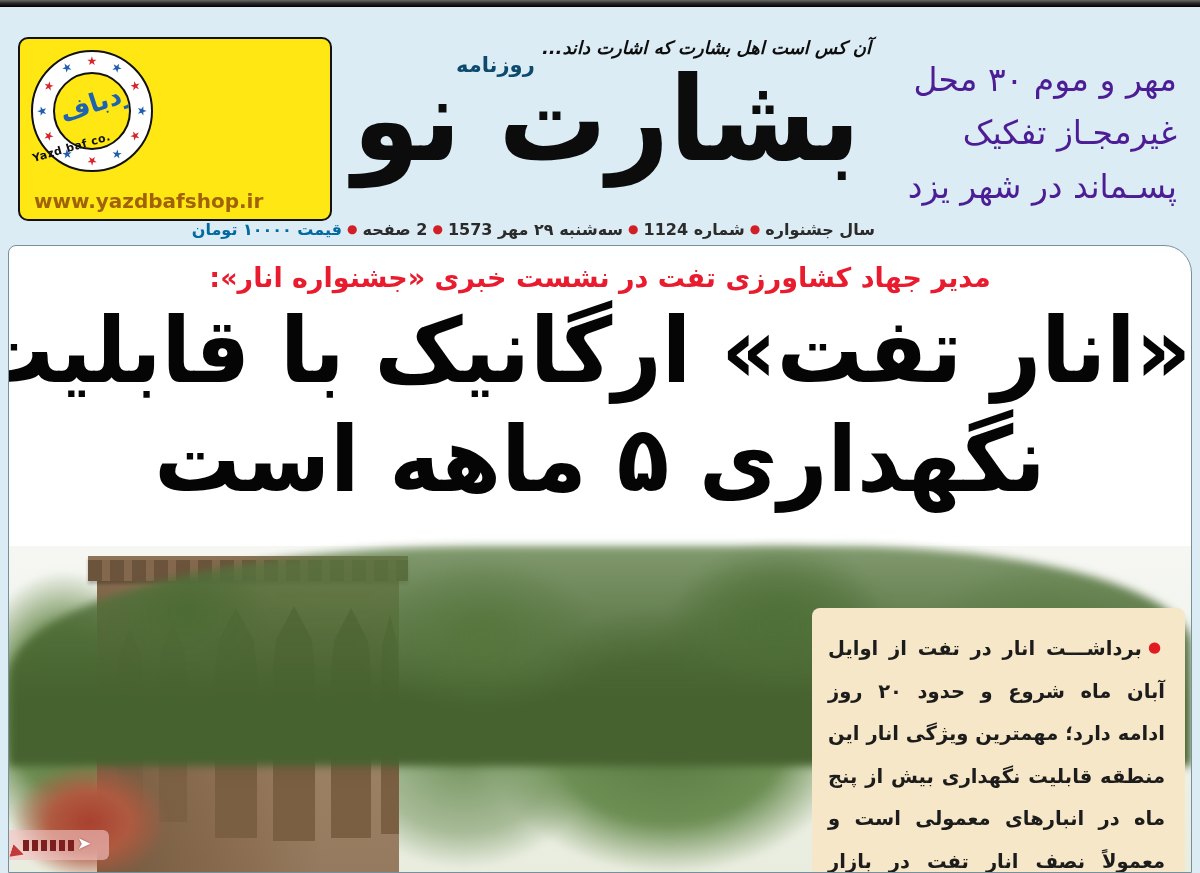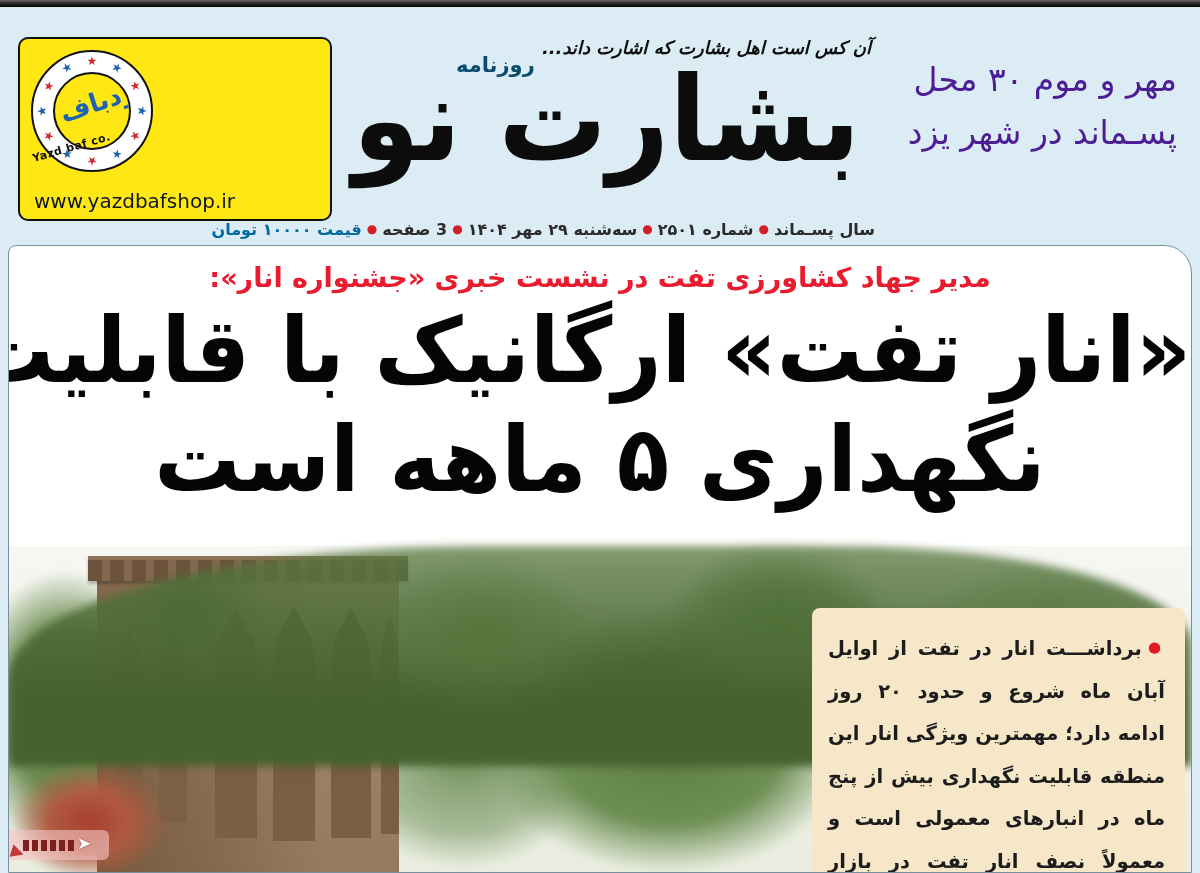--- a/index.html
+++ b/index.html
@@ -43,21 +43,21 @@
   .star:nth-child(9)  { transform:rotate(240deg) translateY(-50px); }
   .star:nth-child(10) { transform:rotate(270deg) translateY(-50px); }
   .star:nth-child(11) { transform:rotate(300deg) translateY(-50px); }
   .star:nth-child(12) { transform:rotate(330deg) translateY(-50px); }
   .ad-texts { flex:1; direction:rtl; text-align:center; padding-top:2px; }
   .ad-greeting { font-size:18px; font-weight:bold; color:#111; }
   .ad-product { font-size:28px; font-weight:bold; color:#111; margin-top:2px; }
   .ad-brand { font-size:31px; font-weight:bold; color:#e01b23; margin-top:1px; }
   .ad-cta { font-size:25px; font-weight:bold; color:#111; margin-top:1px; }
   .ad-phone { font-size:21px; font-weight:bold; color:#111; letter-spacing:4px; margin-top:2px; }
-  .ad-site { font-size:20px; font-weight:normal; color:#0f172a; padding:0 2px 2px 6px; text-align:left;margin-top:12px; }
+  .ad-site { font-size:20px; font-weight:bold; color:#a16207; padding:0 2px 2px 6px; text-align:left;margin-top:12px; }
 
   
   .masthead { position:absolute; left:338px; top:8px; width:537px; height:230px; direction:rtl; }
   .motto { position:absolute; top:22px; right:4px; width:330px; 
     font-size:18px; font-style:italic; font-weight:bold; color:#0e0e0e; }
   .kind-label { position:absolute; top:38px; left:118px; font-size:21px; font-weight:bold; color:#0c4a6e; }
   .paper-title { position:absolute; top:46px; right:0; width:100%; text-align:center;
     font-size:108px; font-weight:bold; color:#0c0c0c; line-height:1.1;
     transform:scaleY(1.08); letter-spacing:-4px; white-space:nowrap; }
   .dateline { position:absolute; bottom:6px; right:0; width:100%; text-align:center;
@@ -174,26 +174,27 @@
         </div>
       </div>
       <div class="ad-site">www.yazdbafshop.ir</div>
     </div>
 
     <div class="masthead">
       <div class="motto">آن کس است اهل بشارت که اشارت داند...</div>
       <div class="kind-label">روزنامه</div>
       <div class="paper-title">بشارت نو</div>
       <div class="dateline">
-        <span>سال پسـماند</span><span class="sep">●</span><span>شماره ۲۵۰۱</span><span class="sep">●</span><span>سه‌شنبه ۲۹ مهر ۱۴۰۴</span><span class="sep">●</span><span>3 صفحه</span><span class="sep">●</span><span class="price">قیمت ۱۰۰۰۰ تومان</span>
+        <span>سال جشنواره</span><span class="sep">●</span><span>شماره 1124</span><span class="sep">●</span><span>سه‌شنبه ۲۹ مهر 1573</span><span class="sep">●</span><span>2 صفحه</span><span class="sep">●</span><span class="price">قیمت ۱۰۰۰۰ تومان</span>
       </div>
     </div>
 
     <div class="side-headline">
       <div>مهر و موم ۳۰ محل</div>
+      <div>غیرمجـاز تفکیک</div>
       <div>پسـماند در شهر یزد</div>
     </div>
   </div>
 
   <div class="card">
 
     <div class="kicker">مدیر جهاد کشاورزی تفت در نشست خبری «جشنواره انار»:</div>
     <div class="headline l1">«انار تفت» ارگانیک با قابلیت</div>
     <div class="headline l2">نگهداری ۵ ماهه است</div>
 

